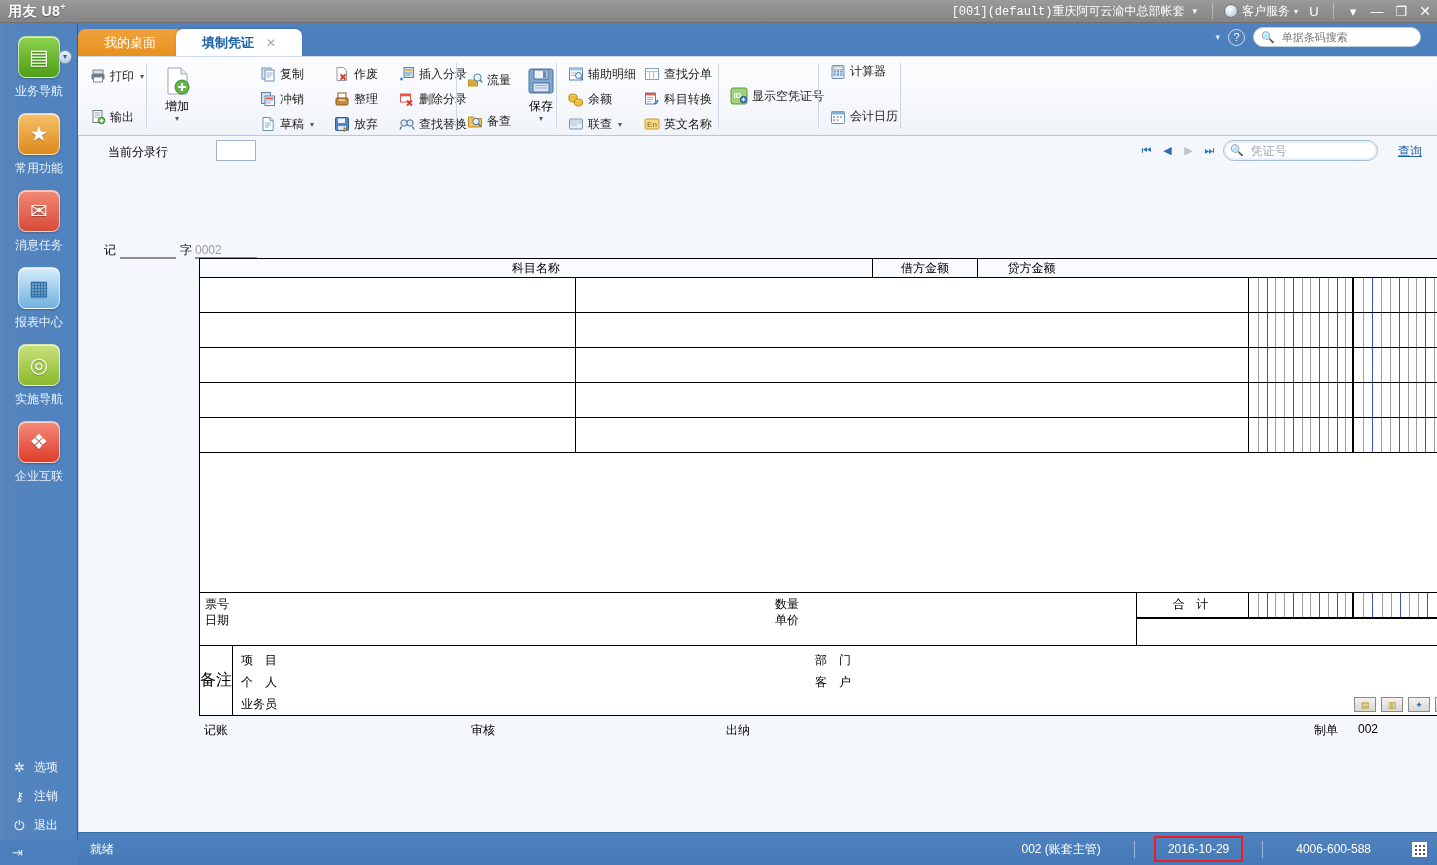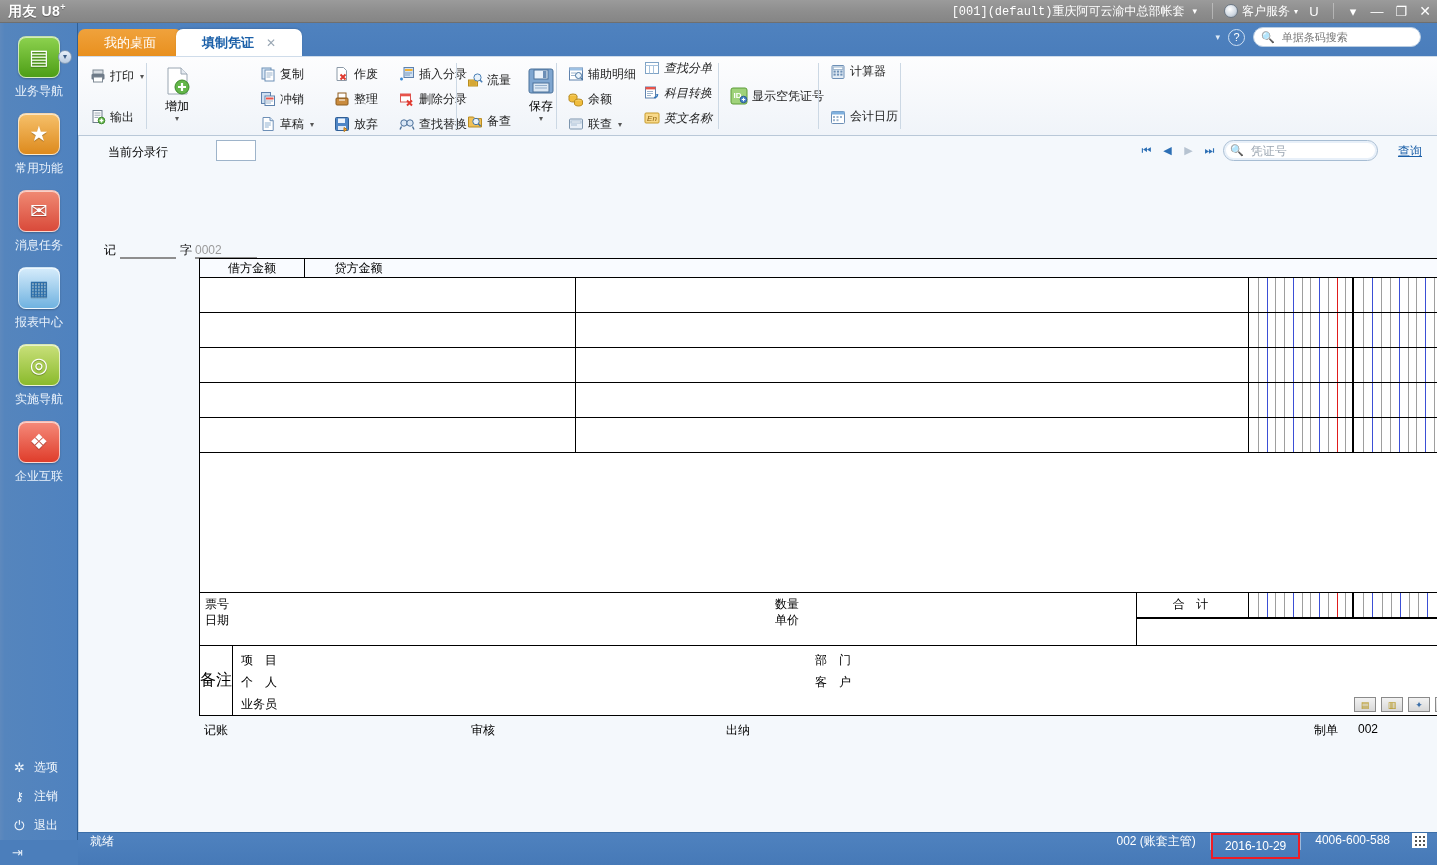--- a/index.html
+++ b/index.html
@@ -236,22 +236,23 @@
   .ime-box{
     width:17px;height:17px;border:1px solid #5f87b4;border-radius:2px;
     background:linear-gradient(to bottom,#eef5fd,#c7dcf2);
     display:flex;align-items:center;justify-content:center;font-size:10px;color:#1f4d80;
   }
 
   
   .statusbar{
     position:absolute; left:78px; bottom:0; width:1359px; height:33px;
     background:linear-gradient(to bottom,#4f82bf,#4679b7);
-    display:flex; align-items:flex-start; color:#fff; font-size:12px;
+    display:flex; align-items:center; color:#fff; font-size:12px;
     border-top:1px solid #3b6ea8;
+    gap:19px;
   }
   .st-ready{ padding-left:12px; }
   .st-flex{ flex:1; }
   .st-cell{ padding:0 14px; white-space:nowrap; }
   .st-sep{ width:1px; height:17px; background:rgba(255,255,255,.45); }
   .st-date-box{
     border:2px solid #ee1c25; padding:4px 12px; margin:0 0px; white-space:nowrap;
   }
   .qr{
     width:15px;height:15px;margin:0 10px 0 8px;
@@ -566,21 +567,21 @@
             <rect x="1.5" y="3" width="13" height="10" rx="1" fill="#e8eff7" stroke="#7d95ae"></rect>
             <rect x="3" y="5" width="10" height="2" fill="#fff" stroke="#a8bed4"></rect>
             <path d="M3 9h6" stroke="#a8bed4"></path>
           </svg>
       </span>
       <span>联查</span>
       <span class="rb-caret">▾</span>
     </div>
   </div>
 
-  <div class="rb-group rb-col" style="left:562px;top:0;font-style:italic;">
+  <div class="rb-group rb-col" style="left:562px;top:6px;">
     <div class="rb-btn">
       <span class="ic">
         <svg width="16" height="16" viewBox="0 0 16 16">
             <rect x="1.5" y="2.5" width="13" height="11" fill="#fff" stroke="#7fa3c6"></rect>
             <path d="M1.5 5.5h13M5.5 5.5v8M9.5 5.5v8" stroke="#a8c3dd"></path>
           </svg>
       </span>
       <span>查找分单</span>
     </div>
     <div class="rb-btn">
@@ -710,20 +711,21 @@
 
     <div class="deco-line" style="top:188px"></div>
     <div class="deco-line" style="top:206px"></div>
     <div class="attach">
       <span class="lbl">附单据数：</span>
       <span class="u"></span>
     </div>
 
     <div class="grid">
       <div class="ghead">
+        <div class="gh km">科目名称</div>
         <div class="gh jf">借方金额</div>
         <div class="gh df">贷方金额</div>
       </div>
       <div id="grid-rows">
           <div class="grow">
             <div class="gc zy"></div>
             <div class="gc km"></div>
             <div class="gc jf">
               <div class="money-lines">
                 <i style="left: 9px; background: rgb(158, 158, 158);"></i>

